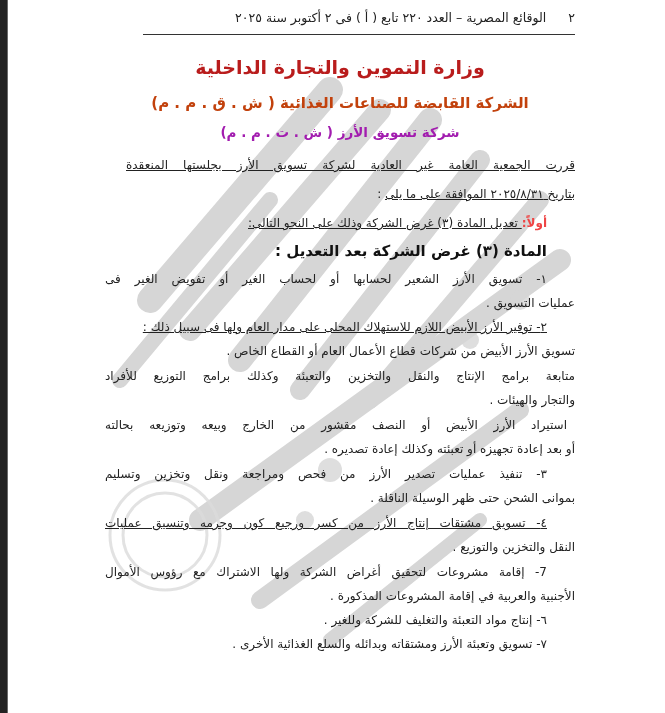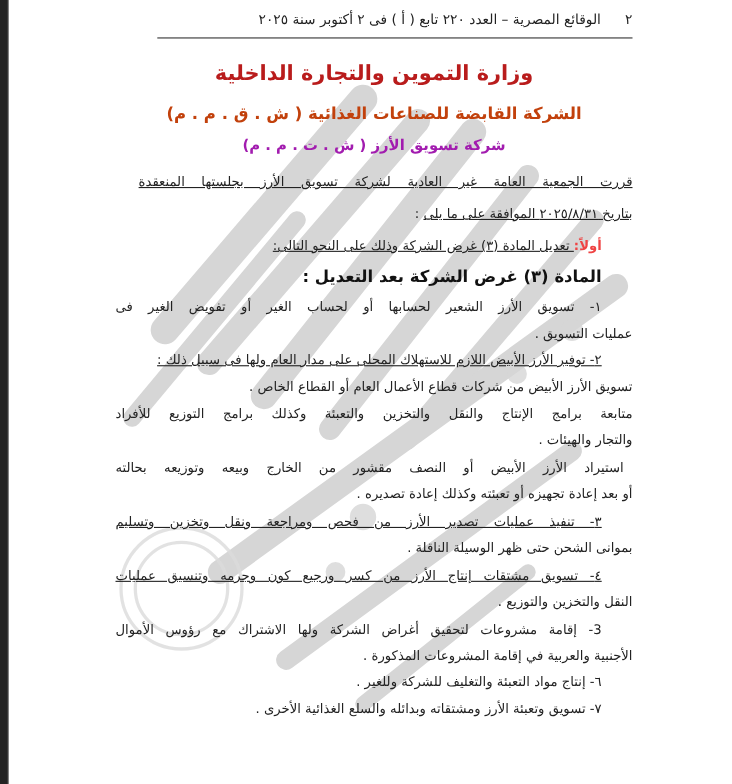--- a/index.html
+++ b/index.html
@@ -98,21 +98,21 @@
   <div class="line art-head" style="top:242px; right:28px;">المادة (٣) غرض الشركة بعد التعديل :</div>
 
   <div class="line" style="top:272px; right:28px; left:0; text-align:justify; text-align-last:justify;">١- تسويق الأرز الشعير لحسابها أو لحساب الغير أو تفويض الغير فى</div>
   <div class="line" style="top:296px;">عمليات التسويق .</div>
   <div class="line u" style="top:320px; right:28px;">٢- توفير الأرز الأبيض اللازم للاستهلاك المحلى على مدار العام ولها فى سبيل ذلك :</div>
   <div class="line" style="top:344px;">تسويق الأرز الأبيض من شركات قطاع الأعمال العام أو القطاع الخاص .</div>
   <div class="line" style="top:369px; left:0; text-align:justify; text-align-last:justify;">متابعة برامج الإنتاج والنقل والتخزين والتعبئة وكذلك برامج التوزيع للأفراد</div>
   <div class="line" style="top:393px;">والتجار والهيئات .</div>
   <div class="line" style="top:418px; right:8px; left:0; text-align:justify; text-align-last:justify;">استيراد الأرز الأبيض أو النصف مقشور من الخارج وبيعه وتوزيعه بحالته</div>
   <div class="line" style="top:442px;">أو بعد إعادة تجهيزه أو تعبئته وكذلك إعادة تصديره .</div>
-  <div class="line" style="top:467px; right:28px; left:0; text-align:justify; text-align-last:justify;text-decoration:underline;">٣- تنفيذ عمليات تصدير الأرز من فحص ومراجعة ونقل وتخزين وتسليم</div>
+  <div class="line" style="top:467px; right:28px; left:0; text-align:justify; text-align-last:justify;">٣- تنفيذ عمليات تصدير الأرز من فحص ومراجعة ونقل وتخزين وتسليم</div>
   <div class="line" style="top:491px;">بموانى الشحن حتى ظهر الوسيلة الناقلة .</div>
   <div class="line" style="top:516px; right:28px; left:0; text-align:justify; text-align-last:justify;text-decoration:underline;">٤- تسويق مشتقات إنتاج الأرز من كسر ورجيع كون وجرمه وتنسيق عمليات</div>
   <div class="line" style="top:540px;">النقل والتخزين والتوزيع .</div>
-  <div class="line" style="top:565px; right:28px; left:0; text-align:justify; text-align-last:justify;">3- إقامة مشروعات لتحقيق أغراض الشركة ولها الاشتراك مع رؤوس الأموال</div>
+  <div class="line" style="top:565px; right:28px; left:0; text-align:justify; text-align-last:justify;">7- إقامة مشروعات لتحقيق أغراض الشركة ولها الاشتراك مع رؤوس الأموال</div>
   <div class="line" style="top:589px;">الأجنبية والعربية في إقامة المشروعات المذكورة .</div>
   <div class="line" style="top:613px; right:28px;">٦- إنتاج مواد التعبئة والتغليف للشركة وللغير .</div>
   <div class="line" style="top:637px; right:28px;">٧- تسويق وتعبئة الأرز ومشتقاته وبدائله والسلع الغذائية الأخرى .</div>
 </div>
 
 </body></html>

